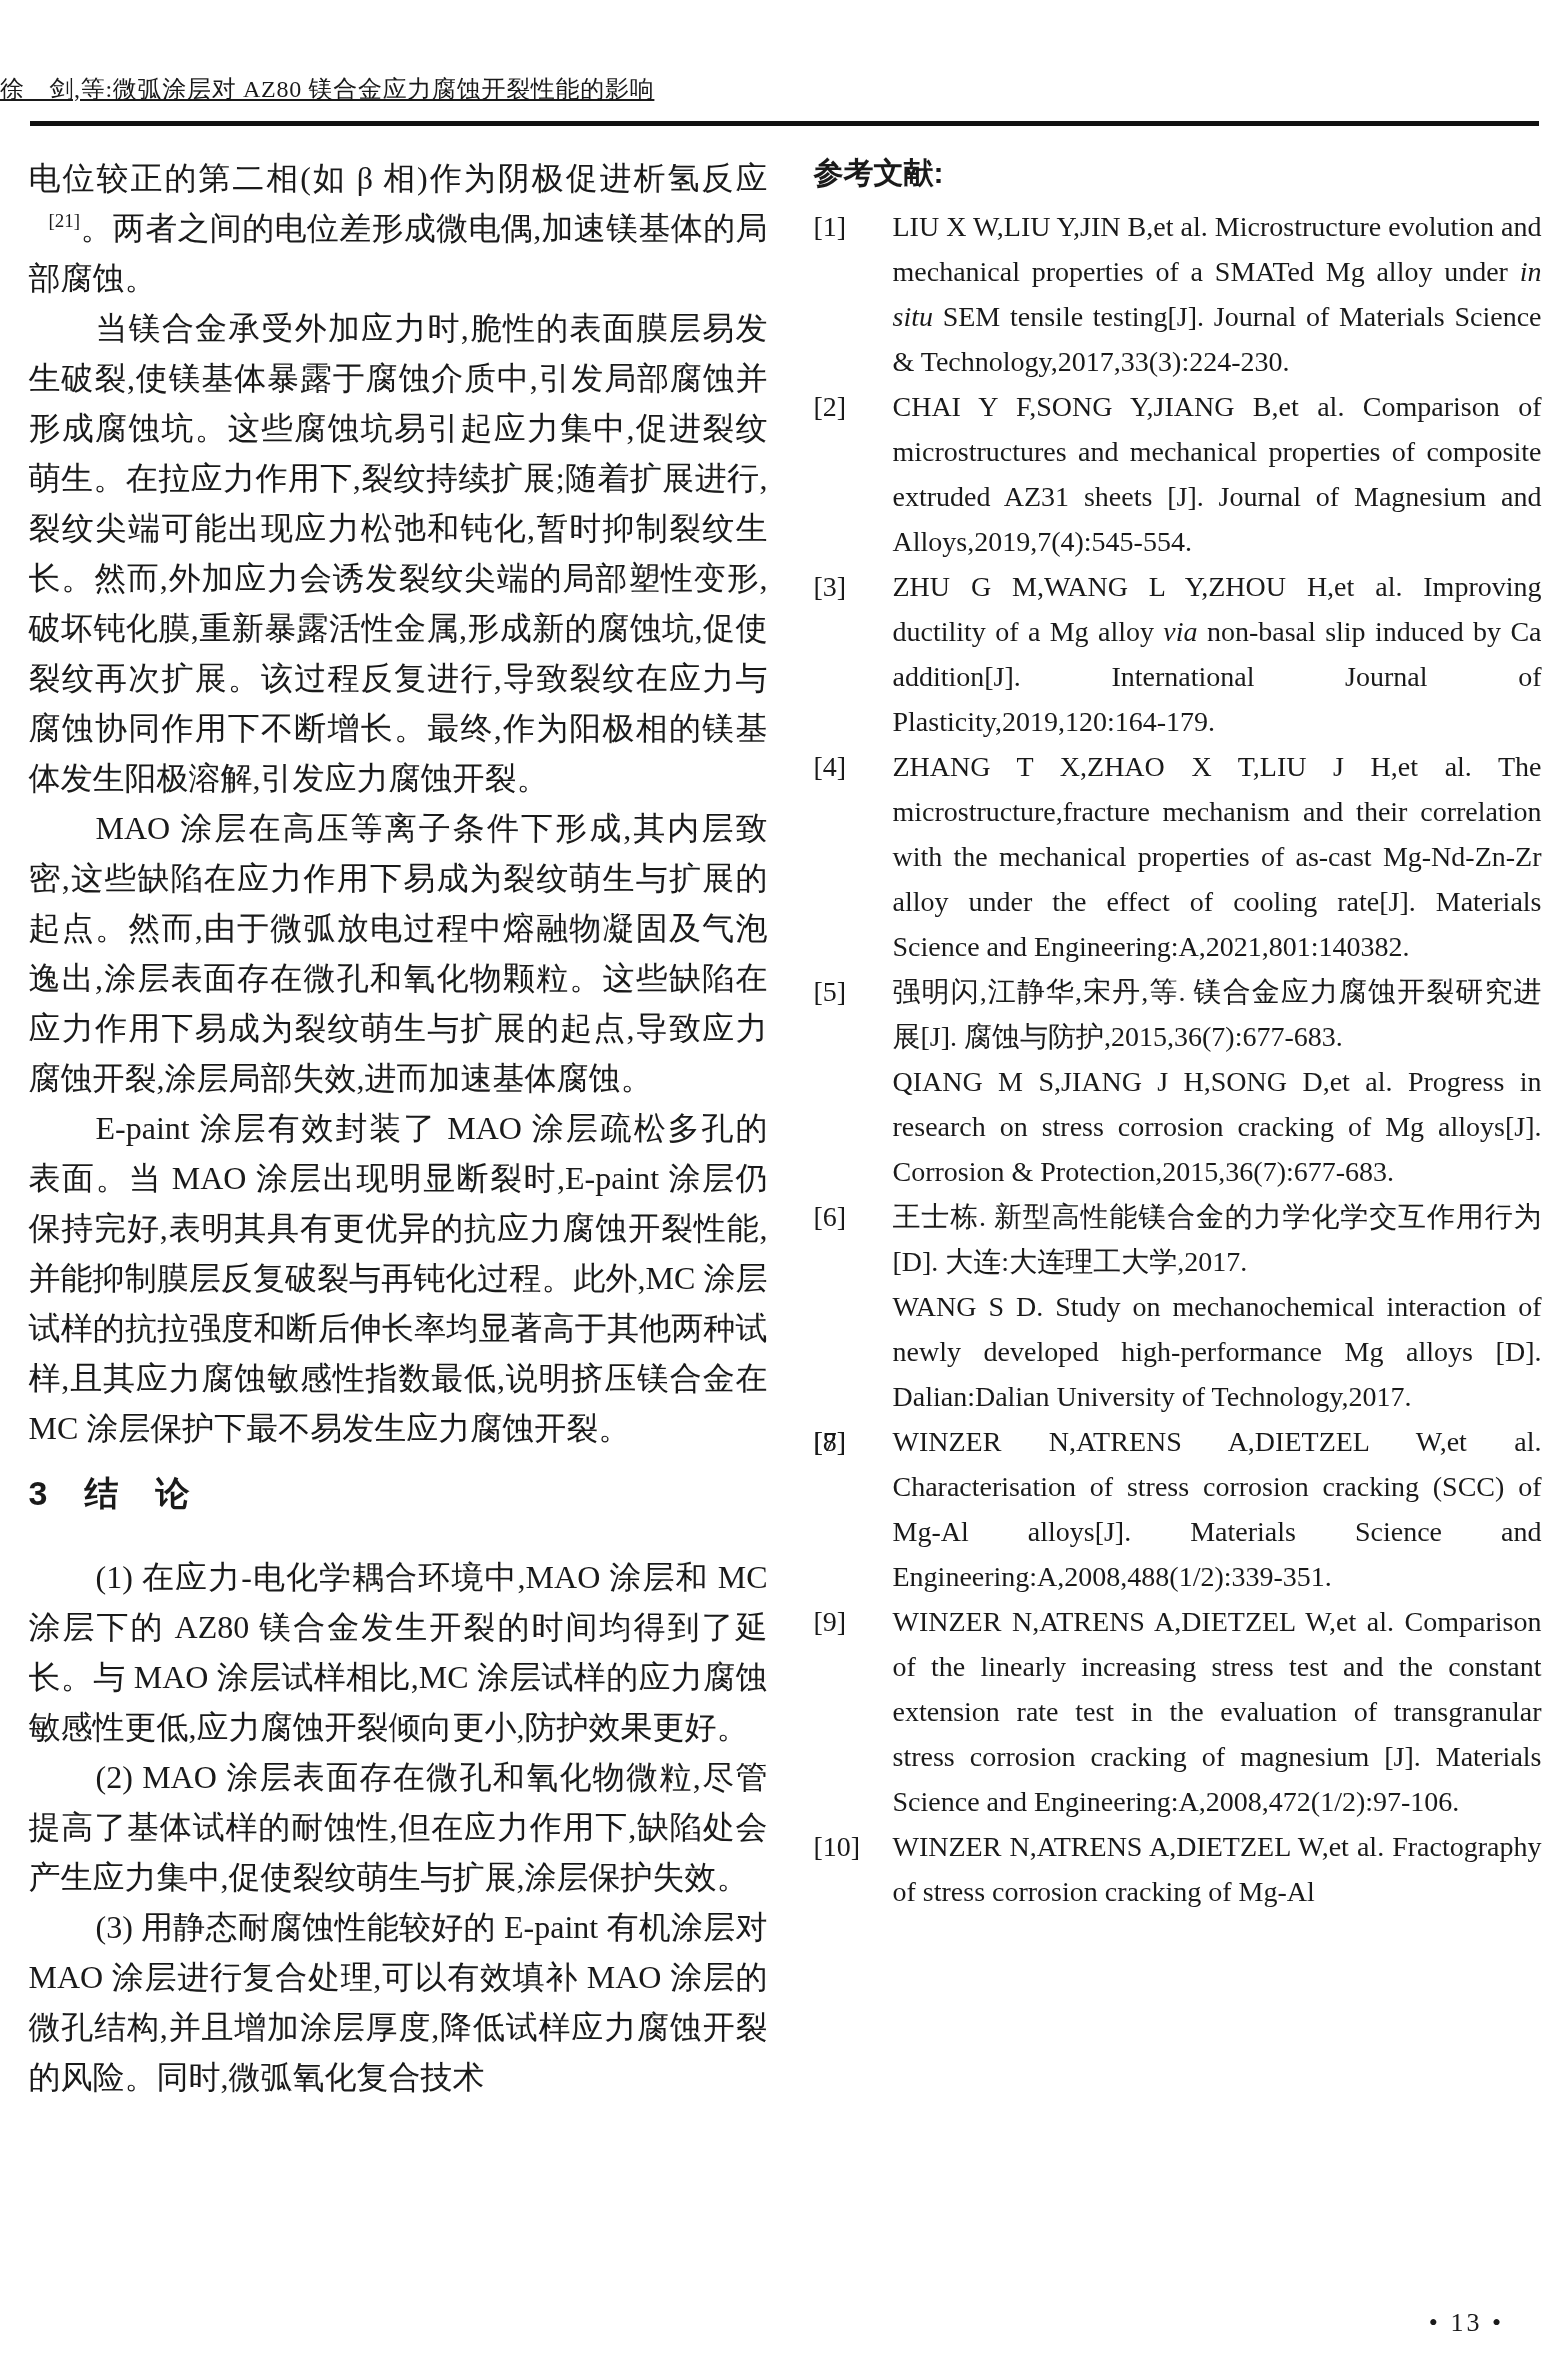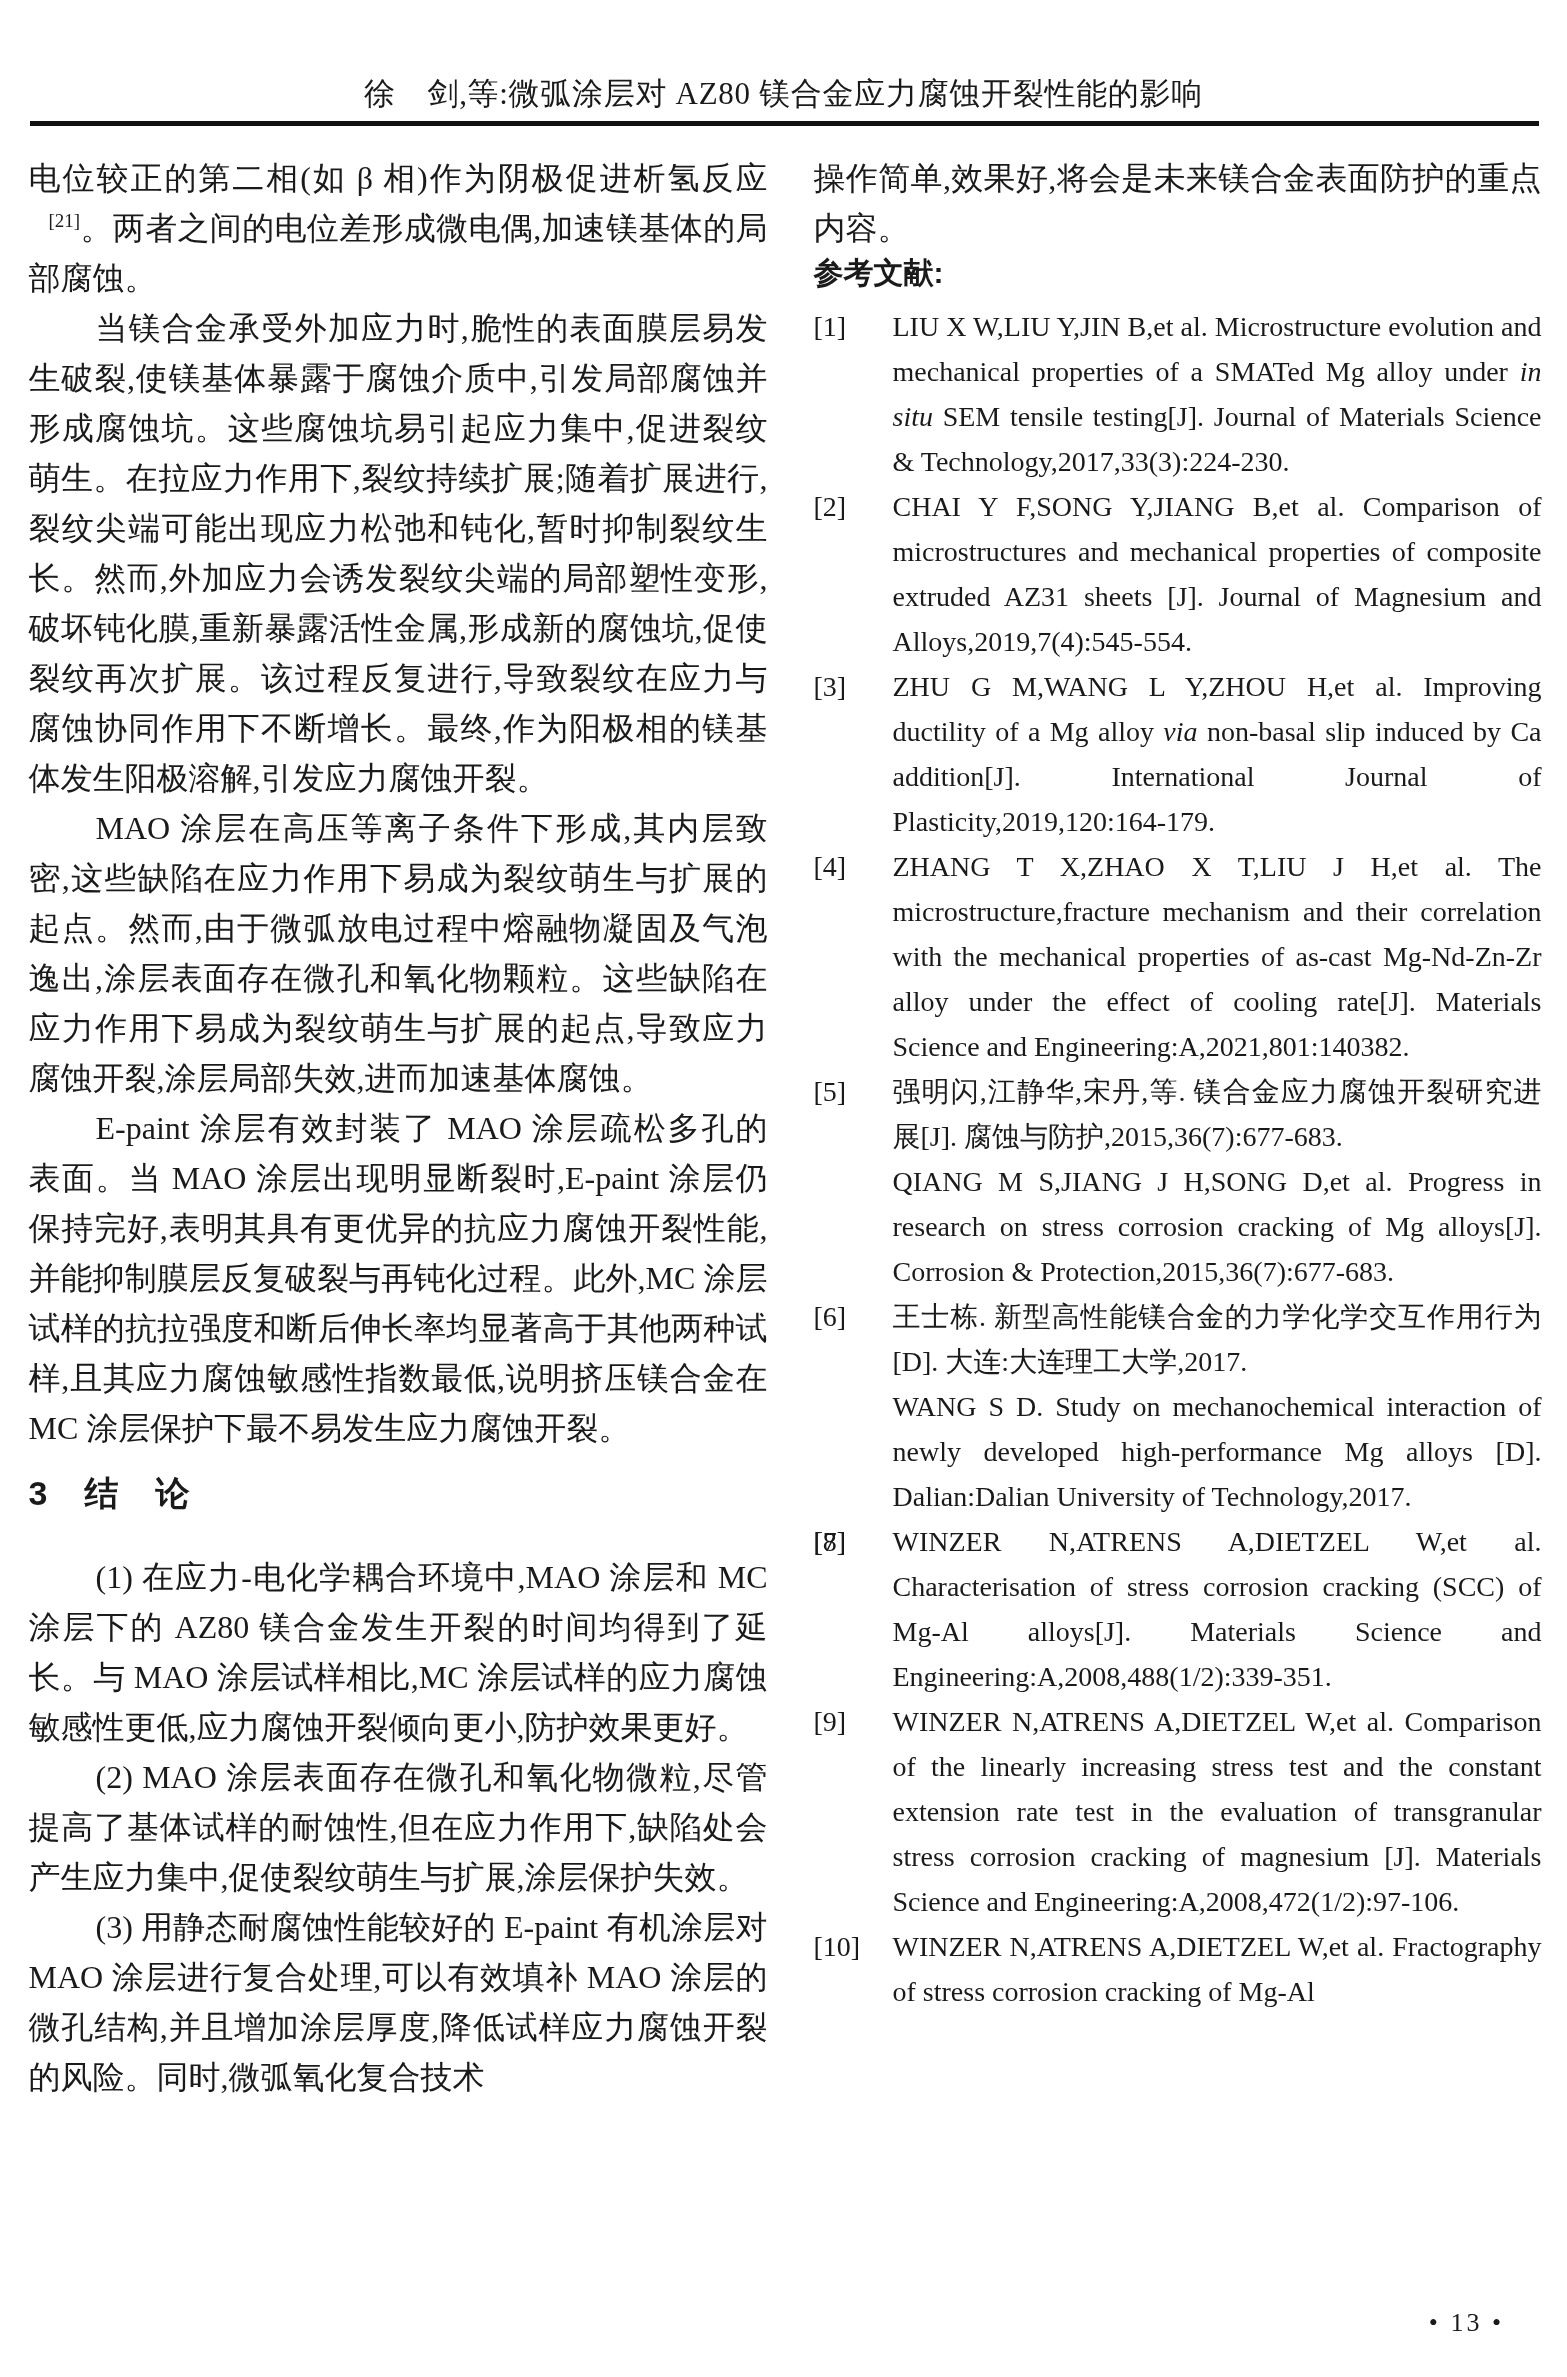--- a/index.html
+++ b/index.html
@@ -3,21 +3,21 @@
 <meta charset="utf-8">
 <style>
   html,body{margin:0;padding:0;}
   body{
     width:1567px;height:2377px;position:relative;overflow:hidden;
     background:#ffffff;color:#1a1a1a;
     font-family:"Liberation Serif","DejaVu Serif",serif;
   }
   .header-title{
     position:absolute;top:73px;left:0;width:100%;
-    text-align:center;font-size:31px;letter-spacing:0.7px;white-space:nowrap;
+    text-align:left;font-size:24px;letter-spacing:0.7px;white-space:nowrap;text-decoration:underline;
   }
   .rule{position:absolute;top:121px;left:30px;width:1509px;height:5.2px;background:#111111;}
   .columns{position:absolute;top:153px;left:28.5px;width:1513px;display:flex;gap:46px;}
   .col-left{width:739px;flex:0 0 739px;}
   .col-right{flex:1;}
   p.body{margin:0;font-size:32px;line-height:50px;text-align:justify;}
   p.indent{text-indent:67px;}
   sup{font-size:19px;vertical-align:super;line-height:0;margin-left:20px;}
   i{font-style:italic;}
   .section-heading{
@@ -52,21 +52,20 @@
         <p class="body indent"><span>E-paint 涂层有效封装了 MAO 涂层疏松多孔的表面。当 MAO 涂层出现明显断裂时,E-paint 涂层仍保持完好,表明其具有更优异的抗应力腐蚀开裂性能,并能抑制膜层反复破裂与再钝化过程。此外,MC 涂层试样的抗拉强度和断后伸长率均显著高于其他两种试样,且其应力腐蚀敏感性指数最低,说明挤压镁合金在 MC 涂层保护下最不易发生应力腐蚀开裂。</span></p>
       </div>
     <div class="section-heading">3　结　论</div>
     <div id="left-post">
         <p class="body indent"><span>(1) 在应力-电化学耦合环境中,MAO 涂层和 MC 涂层下的 AZ80 镁合金发生开裂的时间均得到了延长。与 MAO 涂层试样相比,MC 涂层试样的应力腐蚀敏感性更低,应力腐蚀开裂倾向更小,防护效果更好。</span></p>
         <p class="body indent"><span>(2) MAO 涂层表面存在微孔和氧化物微粒,尽管提高了基体试样的耐蚀性,但在应力作用下,缺陷处会产生应力集中,促使裂纹萌生与扩展,涂层保护失效。</span></p>
         <p class="body indent"><span>(3) 用静态耐腐蚀性能较好的 E-paint 有机涂层对 MAO 涂层进行复合处理,可以有效填补 MAO 涂层的微孔结构,并且增加涂层厚度,降低试样应力腐蚀开裂的风险。同时,微弧氧化复合技术</span></p>
       </div>
   </div>
   <div class="col-right">
-    <p class="body">操作简单,效果好,将会是未来镁合金表面防护的重点内容。</p>
     <div class="refs-heading">参考文献:</div>
     <div id="ref-list">
         <div class="ref-item">
           <span class="ref-label">[1]</span>
           <div class="ref-entry"><span>LIU X W,LIU Y,JIN B,et al. Microstructure evolution and mechanical properties of a SMATed Mg alloy under </span><i>in situ</i><span> SEM tensile testing[J]. Journal of Materials Science &amp; Technology,2017,33(3):224-230.</span></div>
         </div>
         <div class="ref-item">
           <span class="ref-label">[2]</span>
           <div class="ref-entry"><span>CHAI Y F,SONG Y,JIANG B,et al. Comparison of microstructures and mechanical properties of composite extruded AZ31 sheets [J]. Journal of Magnesium and Alloys,2019,7(4):545-554.</span></div>
         </div>

